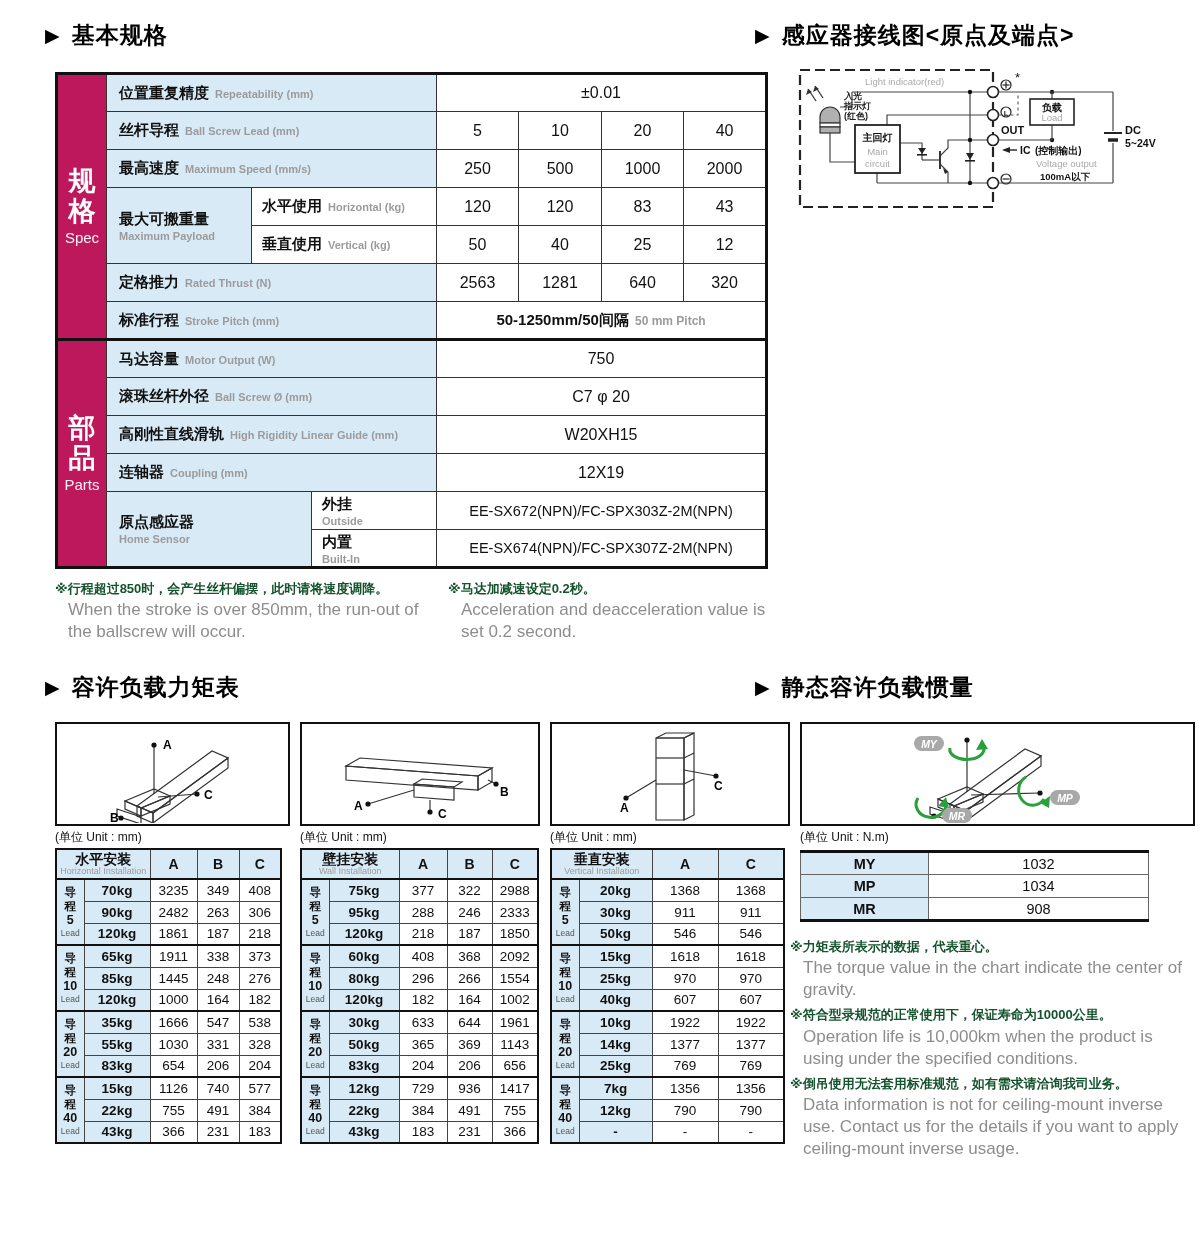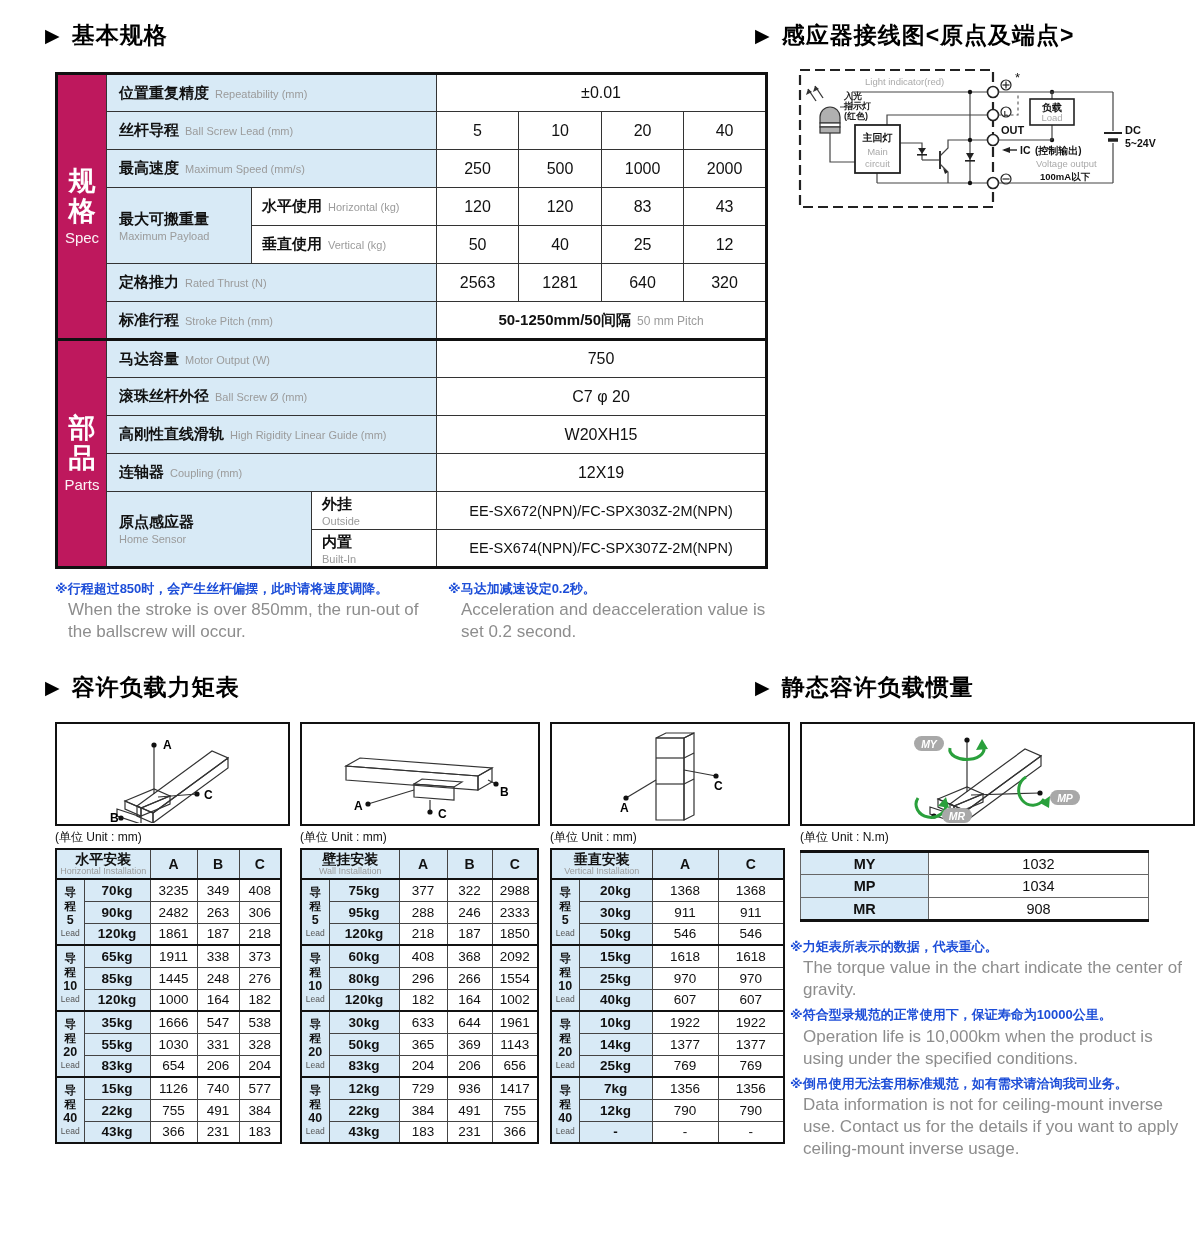--- a/index.html
+++ b/index.html
@@ -12,21 +12,21 @@
 table{border-collapse:collapse}
 
 .spec{border:3px solid #111;table-layout:fixed;width:710px}
 .spec td{border:1px solid #333;height:38px;overflow:hidden;vertical-align:middle}
 .spec td.side{background:#be185d;color:#fff;text-align:center}
 .side-zh{width:30px;margin:0 auto;font-size:27px;font-weight:bold;line-height:1.1;word-break:break-all}
 .side-en{font-size:15px;margin-top:2px;color:rgba(255,255,255,.95)}
 .spec td.lbl{background:#d8eaf6;padding-left:12px;text-align:left}
 .spec td.sub{background:#fff;padding-left:10px;text-align:left}
 .spec .zh{font-size:15px;font-weight:bold}
-.spec .en{font-size:11px;color:#9b9b9b;margin-left:6px;font-weight:normal}
+.spec .en{font-size:11px;color:#9b9b9b;margin-left:6px;font-weight:bold}
 .spec .blk{display:block;margin-left:0;margin-top:1px}
 .spec td.val{background:#fff;text-align:center;font-size:16px}
 .spec td.val .zh{font-size:15px}
 .spec td.val .en{font-size:12px}
 .spec td.val.small{font-size:14.5px}
 .spec tr.parts-start td{border-top:3px solid #111}
 
 .mt{border:2px solid #111;table-layout:fixed}
 .mt th,.mt td{border:1px solid #444;text-align:center;vertical-align:middle;overflow:hidden}
 .mt th{height:30px;background:#d8eaf6}
@@ -42,21 +42,21 @@
 .mt td.val{font-size:13.5px}
 .mt tr.gs td{border-top:2px solid #111}
 
 .st{border-top:3px solid #111;border-bottom:3px solid #111;width:348px;table-layout:fixed}
 .st td{border:1px solid #666;height:23px;text-align:center;vertical-align:middle}
 .st td.sk{background:#d8eaf6;font-weight:bold;font-size:14.5px}
 .st td.sv{font-size:14.5px}
 
 .dbox{border:2.5px solid #111;background:#fff}
 .unit-cap{font-size:12px;font-weight:400;text-align:left;color:#111}
-.note-zh{color:#1d4ed8;font-size:13px;font-weight:bold;line-height:1.4}
+.note-zh{color:#14532d;font-size:13px;font-weight:bold;line-height:1.4}
 .note-en{color:#8d8d8d;font-size:17px;line-height:1.3;padding-left:13px;margin-bottom:5px;margin-top:1px}
 svg text{font-family:"Liberation Sans","DejaVu Sans",sans-serif}
 </style>
 </head>
 <body>
 
 <div id="page">
 
   <div class="abs sec-title" style="left:45px;top:20px">
     <span class="tri">▶</span>

